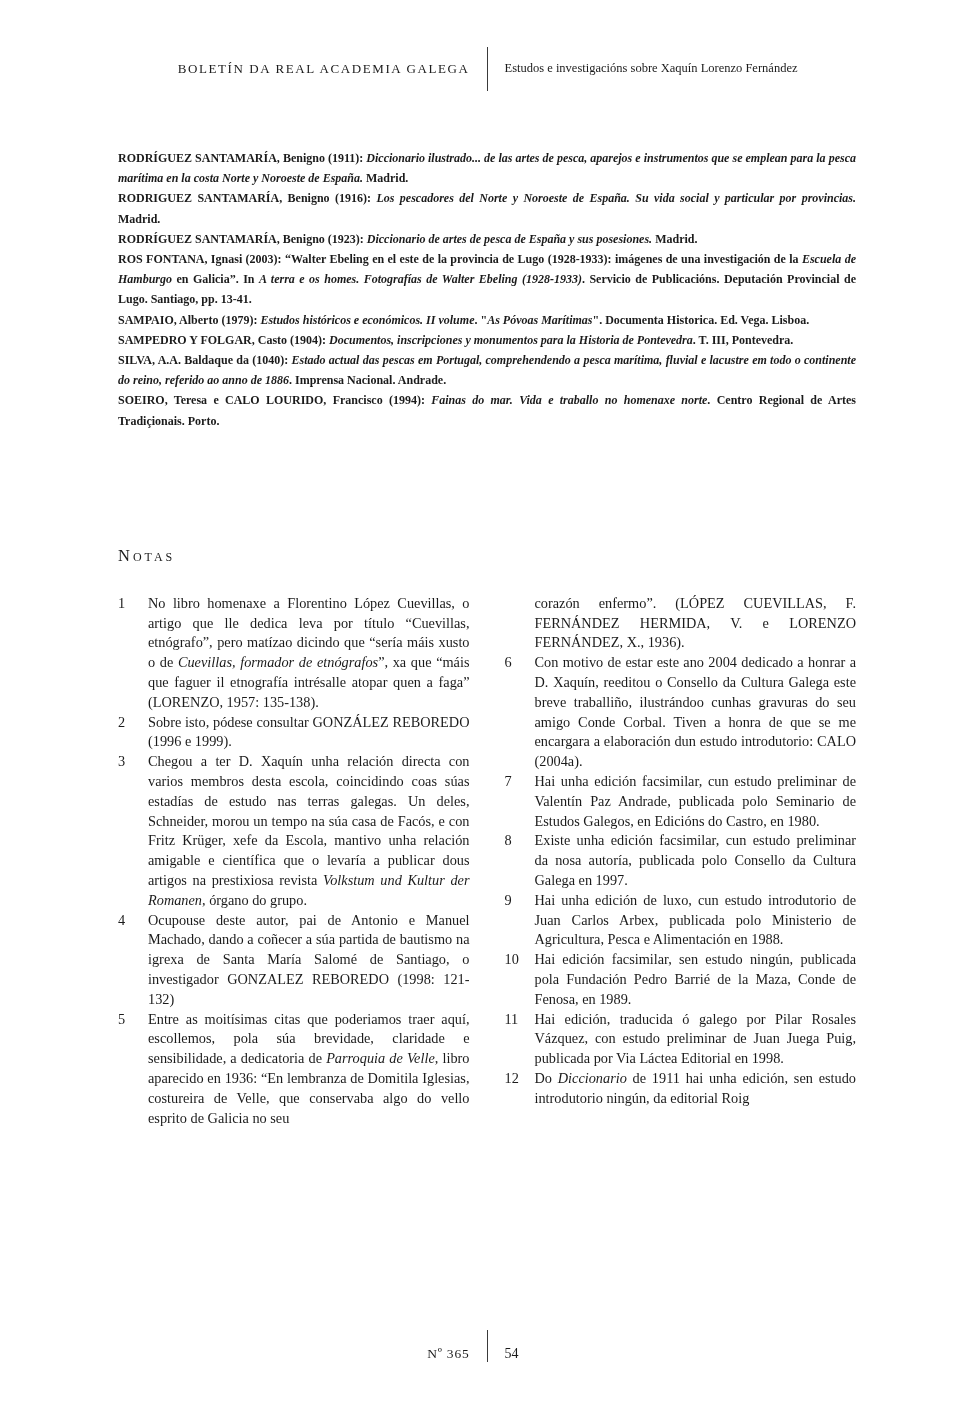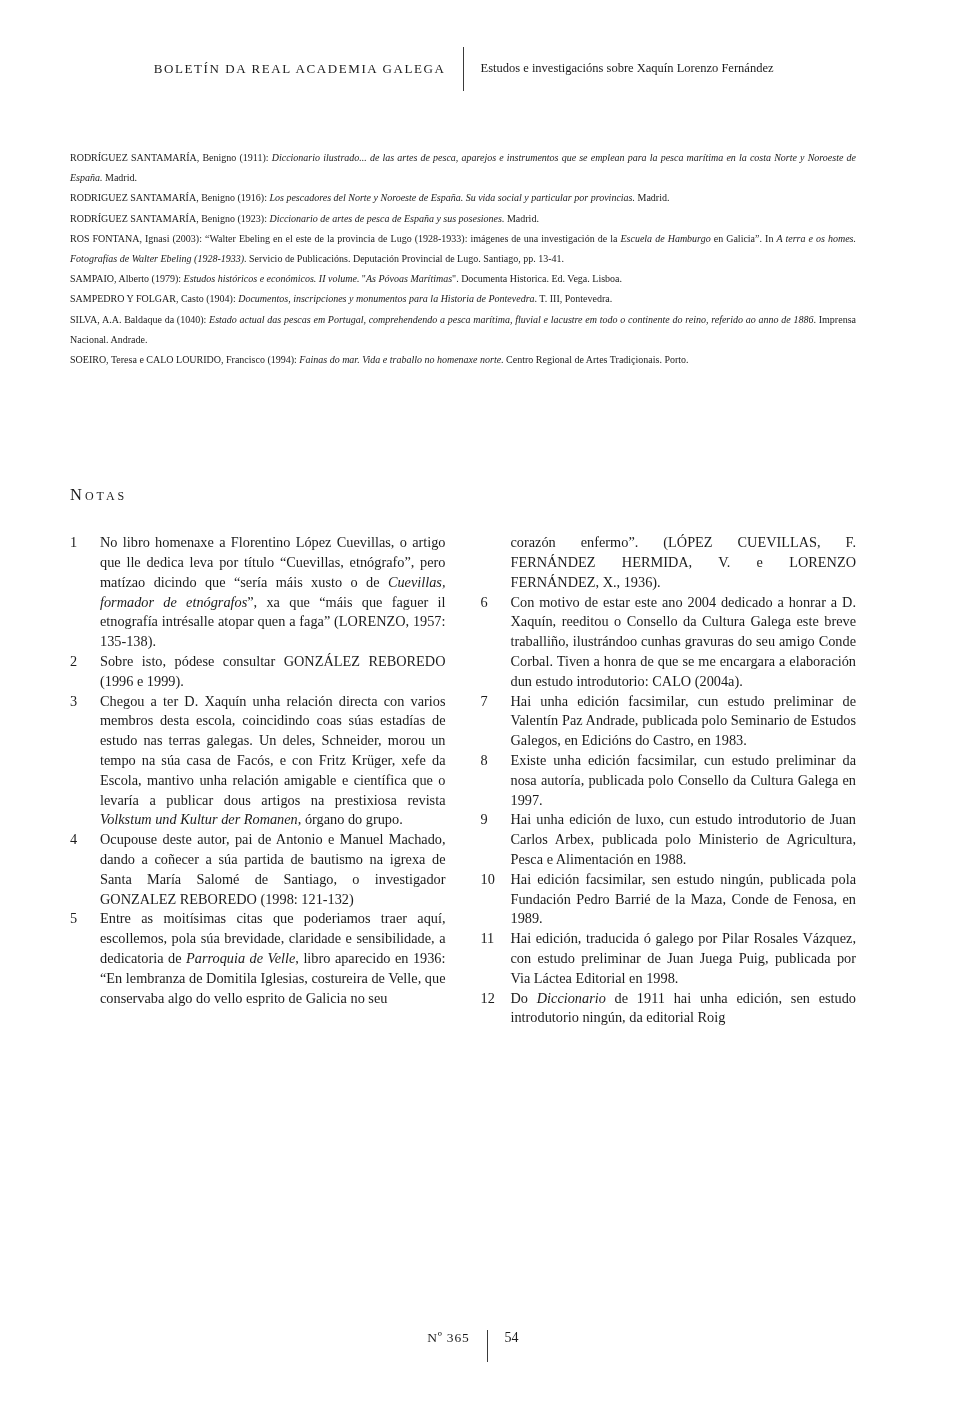--- a/index.html
+++ b/index.html
@@ -4,54 +4,54 @@
 <style>
   * { margin:0; padding:0; box-sizing:border-box; }
   html, body { background:#ffffff; }
   body {
     width:975px; height:1417px;
     font-family:"Liberation Serif", serif;
     color:#1b1b1b;
     position:relative;
     overflow:hidden;
   }
-  .page { position:relative; width:975px; height:1266px; padding:47px 119px 0 70px; }
+  .page { position:relative; width:975px; height:1266px; padding:47px 119px 0 118px; }
 
   
   .hdr { display:flex; align-items:center; height:44px; }
   .hdr-left {
     flex:1; text-align:right; padding-right:17px;
     font-size:13px; letter-spacing:1.6px; white-space:nowrap;
   }
   .vrule { width:1px; align-self:stretch; background:#3a3a3a; }
   .hdr-right {
     flex:1; padding-left:17px; font-size:12.5px; line-height:1.25;
   }
 
   
-  .bib { margin-top:57px; font-size:10px; line-height:20.2px; text-align:justify; hyphens:auto; }
+  .bib { margin-top:57px; font-size:12px; line-height:20.2px; text-align:justify; hyphens:auto;font-weight:bold; }
   .bib p { margin:0; }
   .it { font-style:italic; }
 
   
   .notes-heading {
     margin-top:115px; text-align:left;
     font-variant:small-caps; letter-spacing:3px;
     font-size:16.5px; font-weight:normal;
   }
 
   
   .notes-wrap { display:flex; gap:35px; margin-top:28px; }
   .notes-col { flex:1; font-size:14.3px; line-height:19.8px; text-align:justify; hyphens:auto; }
   .note { position:relative; padding-left:30px; }
   .note-num { position:absolute; left:0; top:0; }
   .note.cont { padding-left:30px; }
 
   
-  .ftr { position:absolute; left:118px; right:119px; top:1330px; display:flex; align-items:flex-start; height:32px; font-size:13.5px; }
+  .ftr { position:absolute; left:118px; right:119px; top:1330px; display:flex; align-items:flex-end; height:32px; font-size:13.5px; }
   .ftr-left { flex:1; text-align:right; padding-right:17px; letter-spacing:0.8px; }
   .ftr-right { flex:1; padding-left:17px; font-size:14px; }
 </style>
 </head>
 <body>
 
 <div class="page">
 
   <div class="hdr">
     <div class="hdr-left">BOLETÍN DA REAL ACADEMIA GALEGA</div>
@@ -76,21 +76,21 @@
     <div class="notes-col">
         <div class="note"><span class="note-num">1</span><span><span>No libro homenaxe a Florentino López Cuevillas, o artigo que lle dedica leva por título “Cuevillas, etnógrafo”, pero matízao dicindo que “sería máis xusto o de </span><span class="it">Cuevillas, formador de etnógrafos</span><span>”, xa que “máis que faguer il etnografía intrésalle atopar quen a faga” (LORENZO, 1957: 135-138).</span></span></div>
         <div class="note"><span class="note-num">2</span><span><span>Sobre isto, pódese consultar GONZÁLEZ REBOREDO (1996 e 1999).</span></span></div>
         <div class="note"><span class="note-num">3</span><span><span>Chegou a ter D. Xaquín unha relación directa con varios membros desta escola, coincidindo coas súas estadías de estudo nas terras galegas. Un deles, Schneider, morou un tempo na súa casa de Facós, e con Fritz Krüger, xefe da Escola, mantivo unha relación amigable e científica que o levaría a publicar dous artigos na prestixiosa revista </span><span class="it">Volkstum und Kultur der Romanen</span><span>, órgano do grupo.</span></span></div>
         <div class="note"><span class="note-num">4</span><span><span>Ocupouse deste autor, pai de Antonio e Manuel Machado, dando a coñecer a súa partida de bautismo na igrexa de Santa María Salomé de Santiago, o investigador GONZALEZ REBOREDO (1998: 121-132)</span></span></div>
         <div class="note"><span class="note-num">5</span><span><span>Entre as moitísimas citas que poderiamos traer aquí, escollemos, pola súa brevidade, claridade e sensibilidade, a dedicatoria de </span><span class="it">Parroquia de Velle</span><span>, libro aparecido en 1936: “En lembranza de Domitila Iglesias, costureira de Velle, que conservaba algo do vello esprito de Galicia no seu</span></span></div>
       </div>
     <div class="notes-col">
         <div class="note cont"><span><span>corazón enfermo”. (LÓPEZ CUEVILLAS, F. FERNÁNDEZ HERMIDA, V. e LORENZO FERNÁNDEZ, X., 1936).</span></span></div>
         <div class="note"><span class="note-num">6</span><span><span>Con motivo de estar este ano 2004 dedicado a honrar a D. Xaquín, reeditou o Consello da Cultura Galega este breve traballiño, ilustrándoo cunhas gravuras do seu amigo Conde Corbal. Tiven a honra de que se me encargara a elaboración dun estudo introdutorio: CALO (2004a).</span></span></div>
-        <div class="note"><span class="note-num">7</span><span><span>Hai unha edición facsimilar, cun estudo preliminar de Valentín Paz Andrade, publicada polo Seminario de Estudos Galegos, en Edicións do Castro, en 1983.</span></span></div>
+        <div class="note"><span class="note-num">7</span><span><span>Hai unha edición facsimilar, cun estudo preliminar de Valentín Paz Andrade, publicada polo Seminario de Estudos Galegos, en Edicións do Castro, en 1980.</span></span></div>
         <div class="note"><span class="note-num">8</span><span><span>Existe unha edición facsimilar, cun estudo preliminar da nosa autoría, publicada polo Consello da Cultura Galega en 1997.</span></span></div>
         <div class="note"><span class="note-num">9</span><span><span>Hai unha edición de luxo, cun estudo introdutorio de Juan Carlos Arbex, publicada polo Ministerio de Agricultura, Pesca e Alimentación en 1988.</span></span></div>
         <div class="note"><span class="note-num">10</span><span><span>Hai edición facsimilar, sen estudo ningún, publicada pola Fundación Pedro Barrié de la Maza, Conde de Fenosa, en 1989.</span></span></div>
         <div class="note"><span class="note-num">11</span><span><span>Hai edición, traducida ó galego por Pilar Rosales Vázquez, con estudo preliminar de Juan Juega Puig, publicada por Via Láctea Editorial en 1998.</span></span></div>
         <div class="note"><span class="note-num">12</span><span><span>Do </span><span class="it">Diccionario</span><span> de 1911 hai unha edición, sen estudo introdutorio ningún, da editorial Roig</span></span></div>
       </div>
   </div>
 
   <div class="ftr">
     <div class="ftr-left">Nº 365</div>

